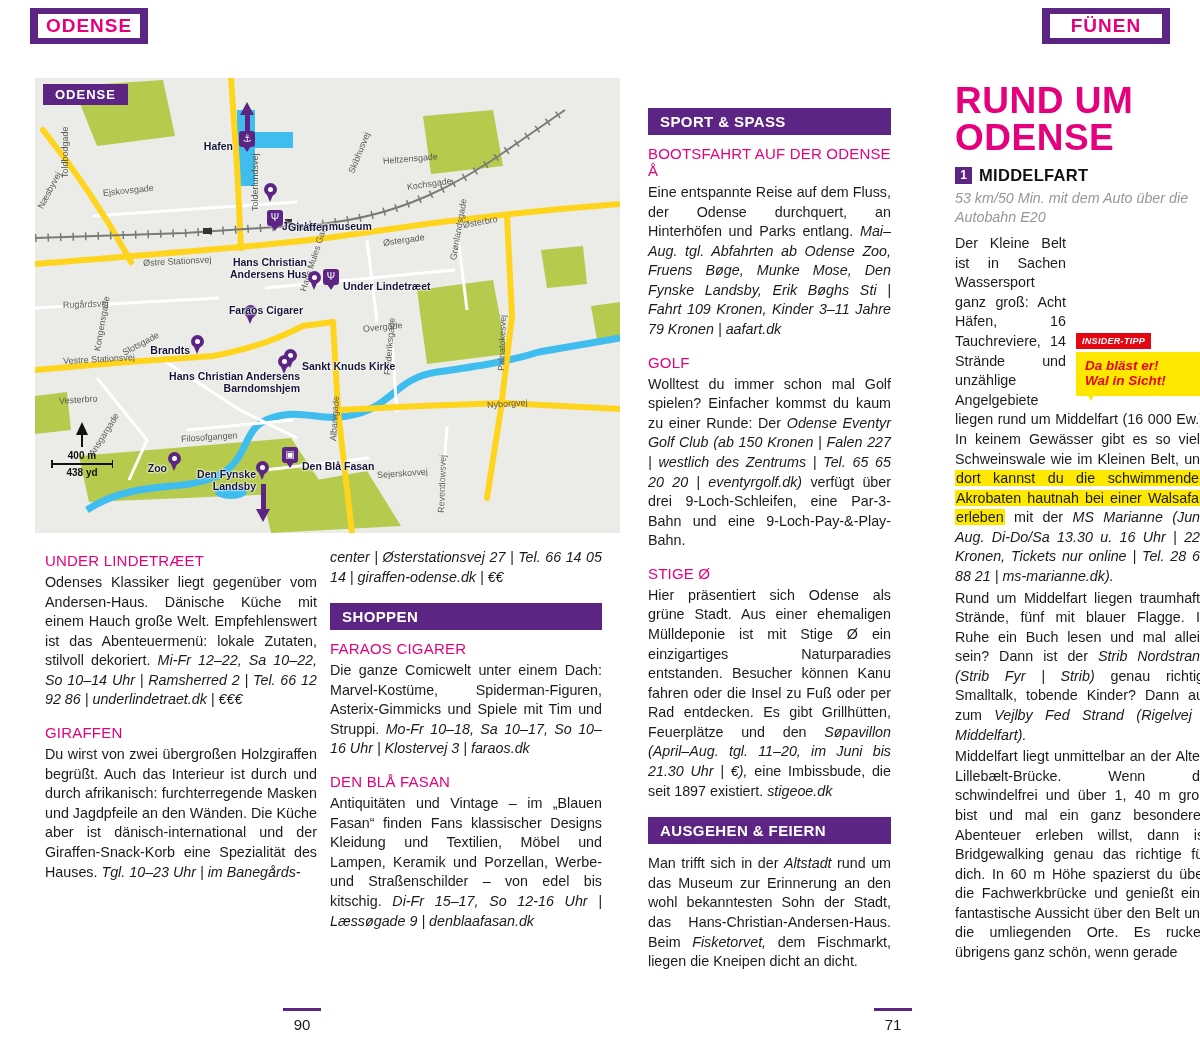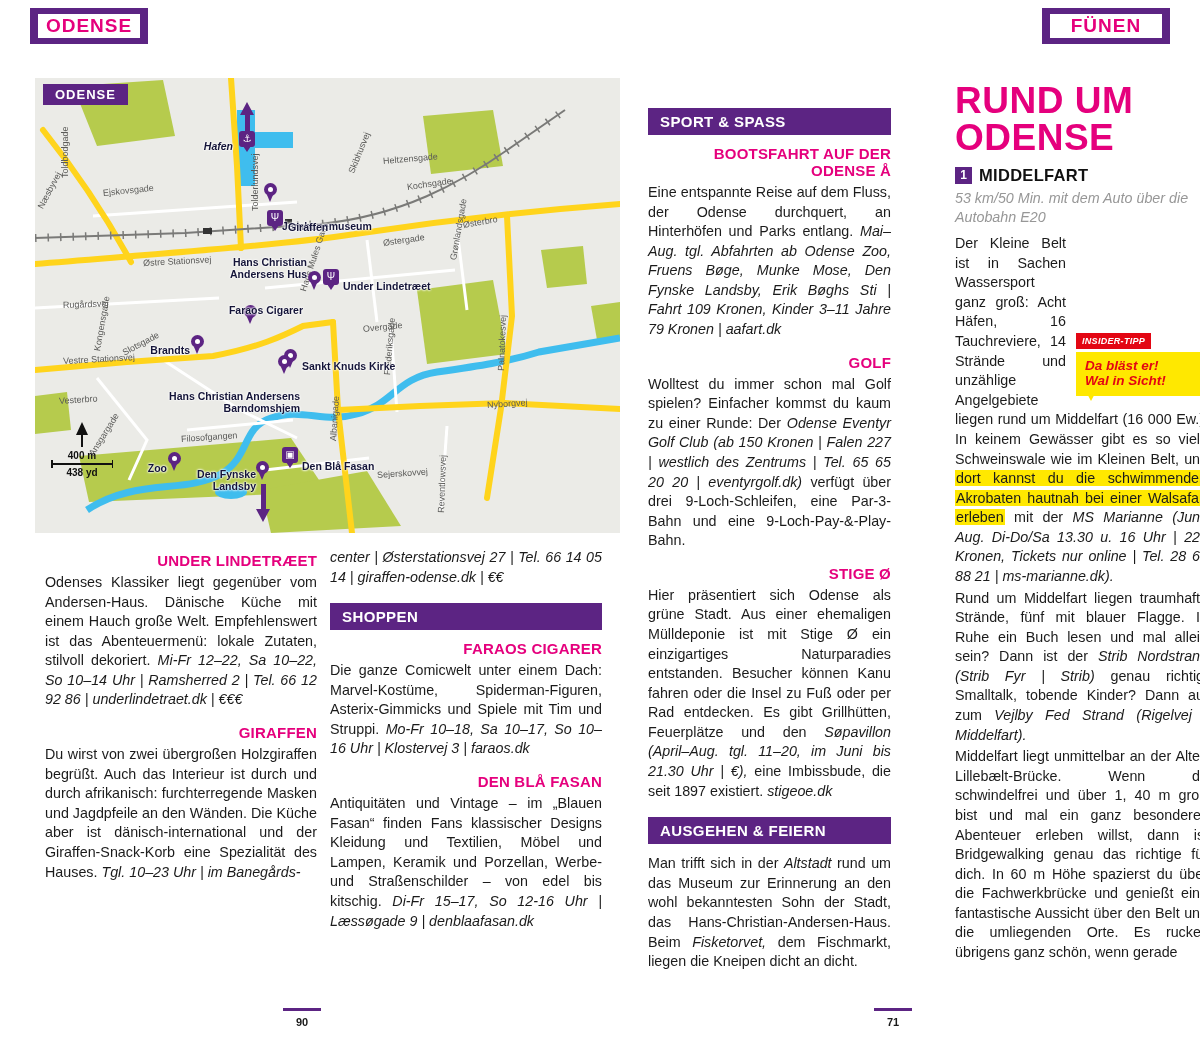--- a/index.html
+++ b/index.html
@@ -49,21 +49,21 @@
         border-right:7.5px solid transparent;border-top:13px solid #5c2483;}
 
   
   .col{position:absolute;text-align:justify;}
   .col1{left:45px;top:548px;width:272px;}
   .col2{left:330px;top:548px;width:272px;}
   .col3{left:648px;top:88px;width:243px;margin-top:20px;}
   .col4{left:915px;top:82px;width:253px;margin-left:40px;}
   .colhead{background:#5c2483;color:#fff;font-weight:bold;font-size:15px;letter-spacing:.4px;
            padding:5px 0 5px 12px;margin:0 0 10px 0;text-align:left;}
-  .entryname{color:#e5007d;font-weight:bold;font-size:15px;letter-spacing:.2px;margin:14px 0 4px 0;text-align:right;}
+  .entryname{color:#e5007d;font-weight:normal;font-size:15px;letter-spacing:.2px;margin:14px 0 4px 0;text-align:left;}
   .entryname.first{margin-top:4px;}
   .body{font-size:14.3px;line-height:1.37;margin:0 0 2px 0;hyphens:auto;}
   .body i{font-style:italic;}
   .spacer{height:14px;}
 
   
   .rund-title{color:#e5007d;font-weight:800;font-size:37px;line-height:1.0;letter-spacing:.5px;
               margin:0 0 10px 0;white-space:pre-line;text-align:left;}
   .poi-line{display:flex;align-items:center;gap:7px;margin:2px 0 4px 0;}
   .poi-num{display:inline-block;width:17px;height:17px;background:#5c2483;color:#fff;font-size:12px;
@@ -75,21 +75,21 @@
                font-style:italic;padding:2px 6px;letter-spacing:.3px;}
   .insider-bubble{background:#ffe800;color:#e30613;font-weight:bold;font-style:italic;font-size:13.5px;
                   line-height:1.15;padding:6px 9px 7px;white-space:pre-line;position:relative;margin-top:2px;}
   .insider-bubble::after{content:"";position:absolute;left:8px;bottom:-12px;border:7px solid transparent;
                   border-top:13px solid #ffe800;}
   .hl{background:#ffe800;padding:0 1px;box-decoration-break:clone;-webkit-box-decoration-break:clone;}
 
   
   .footer{position:absolute;top:1008px;width:60px;text-align:center;}
   .footer .fline{width:38px;height:3px;background:#5c2483;margin:0 auto 5px;}
-  .footer .fnum{font-weight:bold;font-size:11px;color:#1a1a1a;}
+  .footer .fnum{font-weight:normal;font-size:15px;color:#1a1a1a;}
   .footer-left{left:272px;}
   .footer-right{left:863px;}
 </style>
 </head>
 <body>
 
 <div class="page">
 
   <div class="hdr hdr-left">
     <div class="hdr-inner">
@@ -183,38 +183,38 @@
         <div class="street" style="left: 352px; top: 292px; transform: rotate(-85deg);">Frederiksgade</div>
         <div class="street" style="left: 466px; top: 288px; transform: rotate(-88deg);">Palnatokesvej</div>
         <div class="street" style="left: 24px; top: 318px; transform: rotate(-4deg);">Vesterbro</div>
         <div class="street" style="left: 298px; top: 358px; transform: rotate(-86deg);">Albanigade</div>
         <div class="street" style="left: 452px; top: 322px; transform: rotate(-4deg);">Nyborgvej</div>
         <div class="street" style="left: 56px; top: 372px; transform: rotate(-58deg);">Ansgargade</div>
         <div class="street" style="left: 146px; top: 356px; transform: rotate(-4deg);">Filosofgangen</div>
         <div class="street" style="left: 342px; top: 392px; transform: rotate(-4deg);">Sejerskovvej</div>
         <div class="street" style="left: 406px; top: 430px; transform: rotate(-88deg);">Reventlowsvej</div>
         <div class="pin iconpin" style="left: 204px; top: 53px;">⚓</div>
-        <div class="pinlabel right" style="right: 387px; top: 62px; font-style: italic;">Hafen</div>
+        <div class="pinlabel right" style="right: 387px; top: 62px;">Hafen</div>
         <div class="pin dotpin" style="left: 229px; top: 105px;"></div>
         <div class="pinlabel" style="left: 247px; top: 114px; margin-top: 28px;">Jernbanemuseum</div>
         <div class="pin iconpin" style="left: 232px; top: 132px;">Ψ</div>
         <div class="pinlabel" style="left: 253px; top: 143px;">Giraffen</div>
         <div class="pin dotpin" style="left: 273px; top: 193px;"></div>
         <div class="pinlabel right" style="right: 313px; top: 178px;">Hans Christian
 Andersens Hus</div>
         <div class="pin iconpin" style="left: 288px; top: 191px;">Ψ</div>
         <div class="pinlabel" style="left: 308px; top: 202px;">Under Lindetræet</div>
         <div class="pin dotpin" style="left: 209px; top: 227px;"></div>
         <div class="pinlabel right" style="right: 317px; top: 226px;">Faraos Cigarer</div>
         <div class="pin dotpin" style="left: 156px; top: 257px;"></div>
         <div class="pinlabel right" style="right: 430px; top: 266px;">Brandts</div>
         <div class="pin dotpin" style="left: 249px; top: 271px;"></div>
         <div class="pinlabel" style="left: 267px; top: 282px; text-align: right;">Sankt Knuds Kirke</div>
         <div class="pin dotpin" style="left: 243px; top: 277px;"></div>
-        <div class="pinlabel right" style="right: 320px; top: 312px;">Hans Christian Andersens
+        <div class="pinlabel right" style="right: 320px; top: 292px;">Hans Christian Andersens
 Barndomshjem</div>
         <div class="pin dotpin" style="left: 133px; top: 374px;"></div>
         <div class="pinlabel right" style="right: 453px; top: 384px;">Zoo</div>
         <div class="pin dotpin" style="left: 221px; top: 383px;"></div>
         <div class="pinlabel right" style="right: 364px; top: 390px;">Den Fynske
 Landsby</div>
         <div class="pin iconpin" style="left: 247px; top: 369px;">▣</div>
         <div class="pinlabel" style="left: 267px; top: 382px;">Den Blå Fasan</div>
       </div>
   </div>

